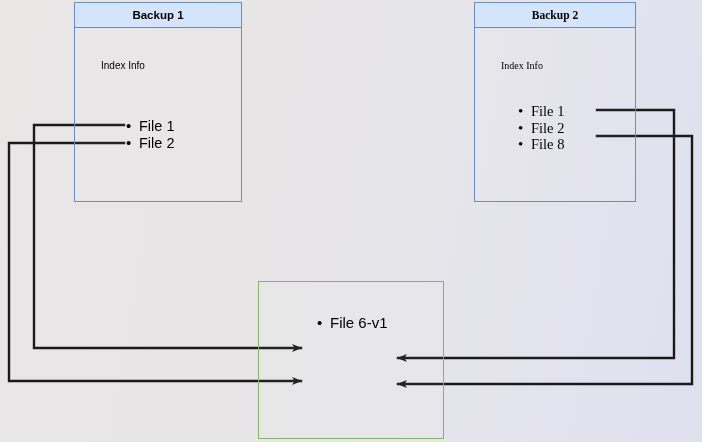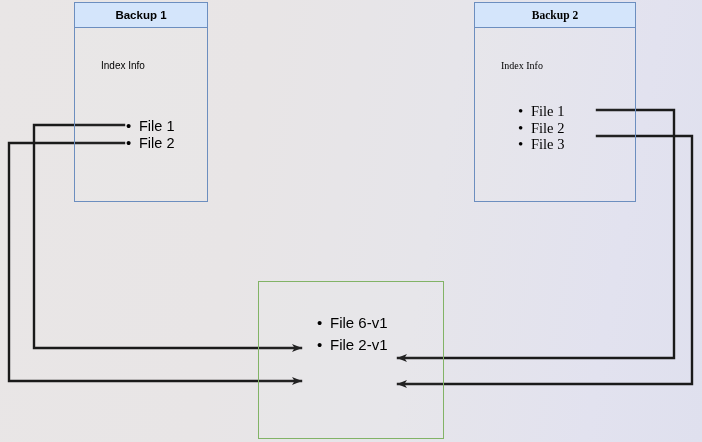--- a/index.html
+++ b/index.html
@@ -100,21 +100,21 @@
   .dedup-list {
     font-size: 15px;
   }
   .dedup-list li {
     height: 22px;
     line-height: 22px;
   }
   .dedup-list li::before {
     line-height: 22px;
   }
-  #b1 { left: 74px;  top: 2px;   width: 134px; height: 200px; }
+  #b1 { left: 74px;  top: 2px;   width: 168px; height: 200px; }
   #b2 { left: 474px; top: 2px;   width: 162px; height: 200px; font-family: Liberation Serif, serif; }
   #dd { left: 258px; top: 281px; width: 186px; height: 158px; }
   #b1-index { left: 26px; top: 32px; }
   #b2-index { left: 26px; top: 32px; }
   #b1-files { left: 50px; top: 90px; }
   #b2-files { left: 42px; top: 75px; }
   #dd-files { left: 57px; top: 30px; }
 </style>
 </head>
 <body>
@@ -151,27 +151,26 @@
     </div>
   </div>
 
   <div id="b2" class="node blue-node">
     <div class="node-header">Backup 2</div>
     <div class="node-body">
       <div id="b2-index" class="index-label">Index Info</div>
       <ul id="b2-files" class="file-list">
         <li>File 1</li>
         <li>File 2</li>
-        <li>File 3</li>
+        <li>File 8</li>
       </ul>
     </div>
   </div>
 
   <div id="dd" class="node green-node">
     <div class="node-body">
       <ul id="dd-files" class="file-list dedup-list">
         <li>File 6-v1</li>
-        <li>File 2-v1</li>
       </ul>
     </div>
   </div>
 
 </div>
 
 </body></html>

